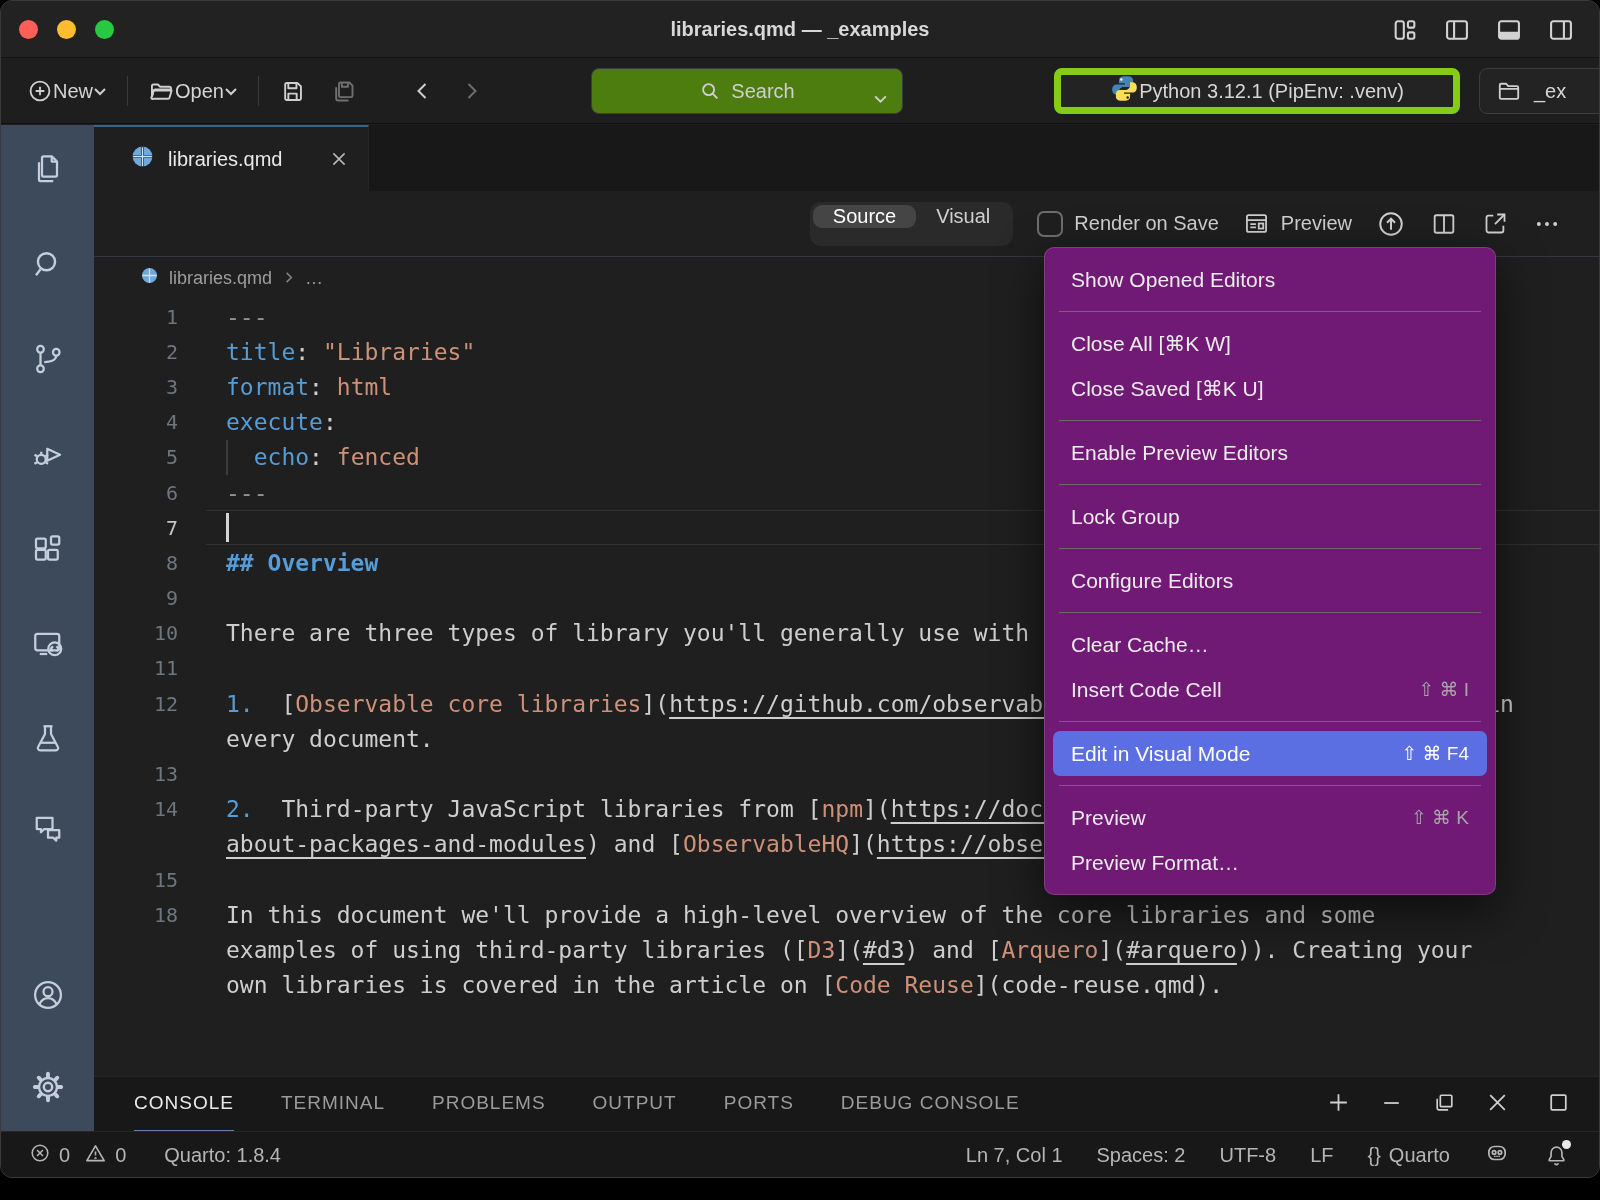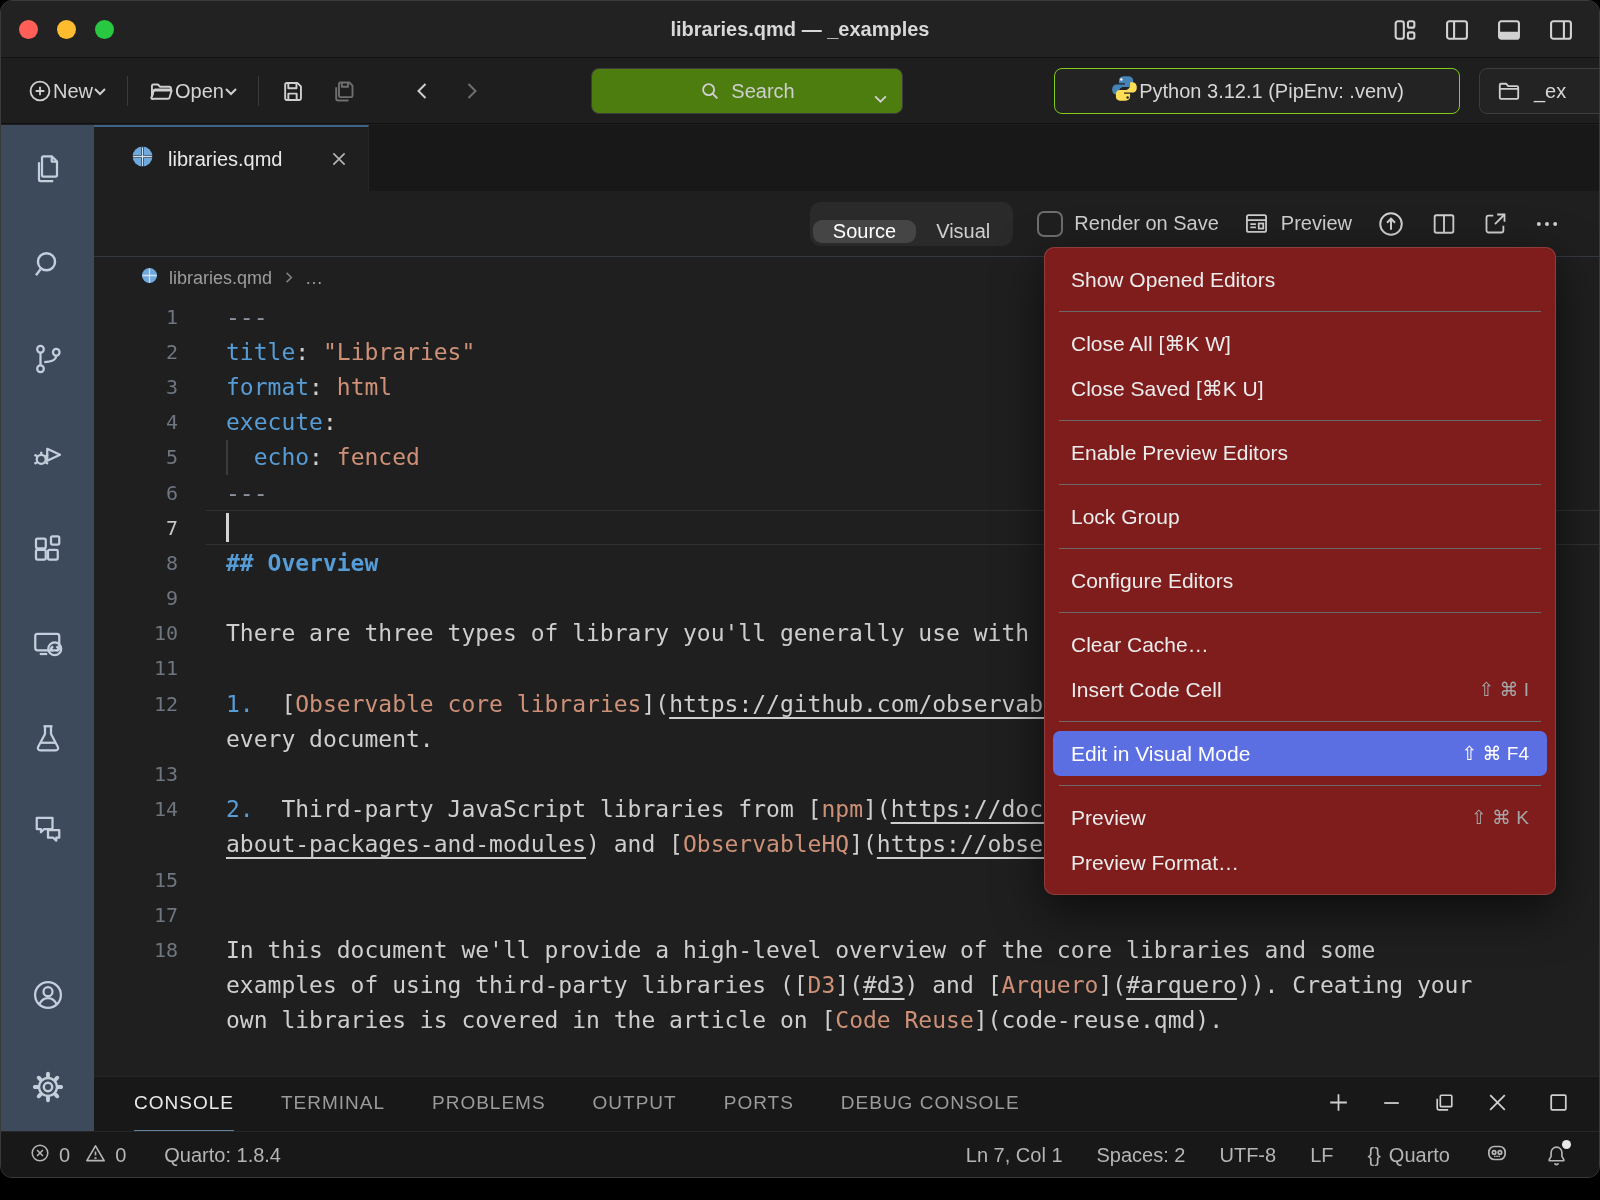--- a/index.html
+++ b/index.html
@@ -20,36 +20,36 @@
   
   .toolbar{position:absolute;left:0;top:58px;right:0;height:65px;background:#1e1e1e;border-bottom:1px solid #101010;
     display:flex;align-items:center;color:#d4d4d4;font-size:20px;}
   .tbtn{display:flex;align-items:center;padding:0 12px;height:46px;border-radius:8px;color:#d4d4d4;}
   .tsep{width:1px;height:30px;background:#3a3a3a;margin:0 8px;}
   .ticon{color:#cfcfcf;display:flex;}
   .dim{color:#6f6f6f !important;}
   .searchbox{position:absolute;left:590px;top:9px;width:312px;height:46px;background:#4d7c0f;
     border:1px solid #3d3d3d;border-radius:8px;display:flex;align-items:center;justify-content:center;gap:10px;color:#cfcfcf;}
   .searchbox .chev{position:absolute;right:14px;top:17px;}
-  .pybtn{position:absolute;left:1053px;top:9px;width:406px;height:46px;background:#232323;border:1px solid #84cc16;
+  .pybtn{position:absolute;left:1053px;top:9px;width:406px;height:46px;background:#232323;border:7px solid #84cc16;
     border-radius:8px;display:flex;align-items:center;justify-content:center;gap:0;color:#d6d6d6;font-size:20px;}
   .wsbtn{position:absolute;left:1478px;top:9px;width:160px;height:46px;background:#232323;border:1px solid #3d3d3d;
     border-radius:8px;display:flex;align-items:center;gap:12px;padding-left:16px;color:#d6d6d6;font-size:20px;overflow:hidden;}
   
   .activitybar{position:absolute;left:0;top:124px;width:93px;height:1006px;background:#3d4a5c;}
   .aicon{position:absolute;left:0;width:93px;height:64px;display:flex;align-items:center;justify-content:center;color:#c5cedb;}
   
   .editorarea{position:absolute;left:93px;top:124px;right:0;height:1006px;background:#1f1f1f;}
   .tabstrip{position:absolute;left:0;top:0;right:0;height:66px;background:#181818;}
   .tab{position:absolute;left:0;top:0;width:275px;height:66px;background:#1f1f1f;border-top:2px solid #3f618a;
     border-right:1px solid #252525;display:flex;align-items:center;padding:0 20px 0 36px;gap:13px;color:#e8e8e8;font-size:20px;}
   .tab .close{margin-left:auto;color:#b3b3b3;display:flex;}
   .actionbar{position:absolute;left:0;top:66px;right:0;height:66px;background:#1f1f1f;border-bottom:1px solid #34383f;
     display:flex;align-items:center;justify-content:flex-end;gap:24px;padding-right:38px;color:#cfcfcf;font-size:20px;}
-  .segmented{display:flex;background:#2a2a2b;border-radius:11px;padding:3px;height:44px;align-items:flex-end;}
+  .segmented{display:flex;background:#2a2a2b;border-radius:11px;padding:3px;height:44px;align-items:flex-start;}
   .seg{padding:0 20px;display:flex;align-items:center;border-radius:9px;color:#cfcfcf;}
   .seg.on{background:#454546;color:#ffffff;}
   .chk{width:26px;height:26px;border:2px solid #6e6e6e;border-radius:7px;background:transparent;}
   .abgroup{display:flex;align-items:center;gap:11px;}
   .aicon2{color:#cfcfcf;display:flex;}
   .breadcrumb{position:absolute;left:0;top:132px;right:0;height:42px;display:flex;align-items:center;gap:10px;
     padding-left:46px;color:#9d9d9d;font-size:18px;background:#1f1f1f;}
   
   .code{position:absolute;left:0;top:174px;right:0;bottom:0;background:#1f1f1f;
     font-family:"DejaVu Sans Mono","Liberation Mono",monospace;font-size:23px;}
@@ -58,21 +58,21 @@
   .crow.current .lnum{color:#c6c6c6;}
   .ltext{margin-left:48px;flex:none;}
   .crow.current::after{content:"";position:absolute;left:112px;right:0;top:0;bottom:0;
     border-top:1px solid #313131;border-bottom:1px solid #313131;pointer-events:none;}
   .cursor{position:absolute;left:132px;top:3px;width:3px;height:29px;background:#d4d4d4;}
   .iguide{position:absolute;left:132px;top:0;bottom:0;border-left:2px solid #3c3c3c;}
   .w{color:#cecece;} .b{color:#569cd6;} .o{color:#ce9178;} .g{color:#8b939e;}
   .bb{color:#569cd6;font-weight:bold;}
   .u{color:#cecece;text-decoration:underline;text-underline-offset:5px;text-decoration-thickness:2px;}
   
-  .cmenu{position:absolute;left:1043px;top:246px;width:512px;background:#7f1d1d;border:1px solid rgba(255,255,255,.14);
+  .cmenu{position:absolute;left:1043px;top:246px;width:452px;background:#701a75;border:1px solid rgba(255,255,255,.14);
     border-radius:10px;box-shadow:0 16px 48px rgba(0,0,0,.6);padding:9px 0;z-index:50;}
   .mitem{height:45px;margin:0 8px;padding:0 18px;border-radius:7px;display:flex;align-items:center;
     justify-content:space-between;color:#ececec;font-size:21px;}
   .mitem.hl{background:#5b6fe2;color:#ffffff;}
   .mshort{color:#a6a6a6;font-size:19px;font-family:"Liberation Sans","DejaVu Sans",sans-serif;}
   .mitem.hl .mshort{color:#ffffff;}
   .msep{height:1px;background:#6a6a6a;margin:9px 14px;}
   
   .panelbar{position:absolute;left:93px;right:0;top:1075px;height:55px;background:#181818;border-top:1px solid #262626;
     display:flex;align-items:center;gap:47px;padding-left:40px;}
@@ -400,21 +400,20 @@
           <div class="crow"><div class="lnum">8</div><div class="ltext"><span class="bb">## Overview</span></div></div>
           <div class="crow"><div class="lnum">9</div><div class="ltext"></div></div>
           <div class="crow"><div class="lnum">10</div><div class="ltext"><span class="w">There are three types of library you'll generally use with</span></div></div>
           <div class="crow"><div class="lnum">11</div><div class="ltext"></div></div>
           <div class="crow"><div class="lnum">12</div><div class="ltext"><span class="b">1.</span><span class="w">  [</span><span class="o">Observable core libraries</span><span class="w">](</span><span class="u">https://github.com/observablehq/stdlib</span><span class="w">) that are available in</span></div></div>
           <div class="crow"><div class="lnum"></div><div class="ltext"><span class="w">every document.</span></div></div>
           <div class="crow"><div class="lnum">13</div><div class="ltext"></div></div>
           <div class="crow"><div class="lnum">14</div><div class="ltext"><span class="b">2.</span><span class="w">  Third-party JavaScript libraries from [</span><span class="o">npm</span><span class="w">](</span><span class="u">https://docs.npmjs.com/</span></div></div>
           <div class="crow"><div class="lnum"></div><div class="ltext"><span class="u">about-packages-and-modules</span><span class="w">) and [</span><span class="o">ObservableHQ</span><span class="w">](</span><span class="u">https://observablehq.com</span></div></div>
           <div class="crow"><div class="lnum">15</div><div class="ltext"></div></div>
-          <div class="crow"><div class="lnum">17</div><div class="ltext"></div></div>
           <div class="crow"><div class="lnum">18</div><div class="ltext"><span class="w">In this document we'll provide a high-level overview of the core libraries and some</span></div></div>
           <div class="crow"><div class="lnum"></div><div class="ltext"><span class="w">examples of using third-party libraries ([</span><span class="o">D3</span><span class="w">](</span><span class="u">#d3</span><span class="w">) and [</span><span class="o">Arquero</span><span class="w">](</span><span class="u">#arquero</span><span class="w">)). Creating your</span></div></div>
           <div class="crow"><div class="lnum"></div><div class="ltext"><span class="w">own libraries is covered in the article on [</span><span class="o">Code Reuse</span><span class="w">](code-reuse.qmd).</span></div></div>
         </div>
     </div>
   </div>
 
   <div class="panelbar">
     <div style="display:flex;gap:47px;align-items:center;height:55px;">
         <div class="ptab active">CONSOLE</div>

